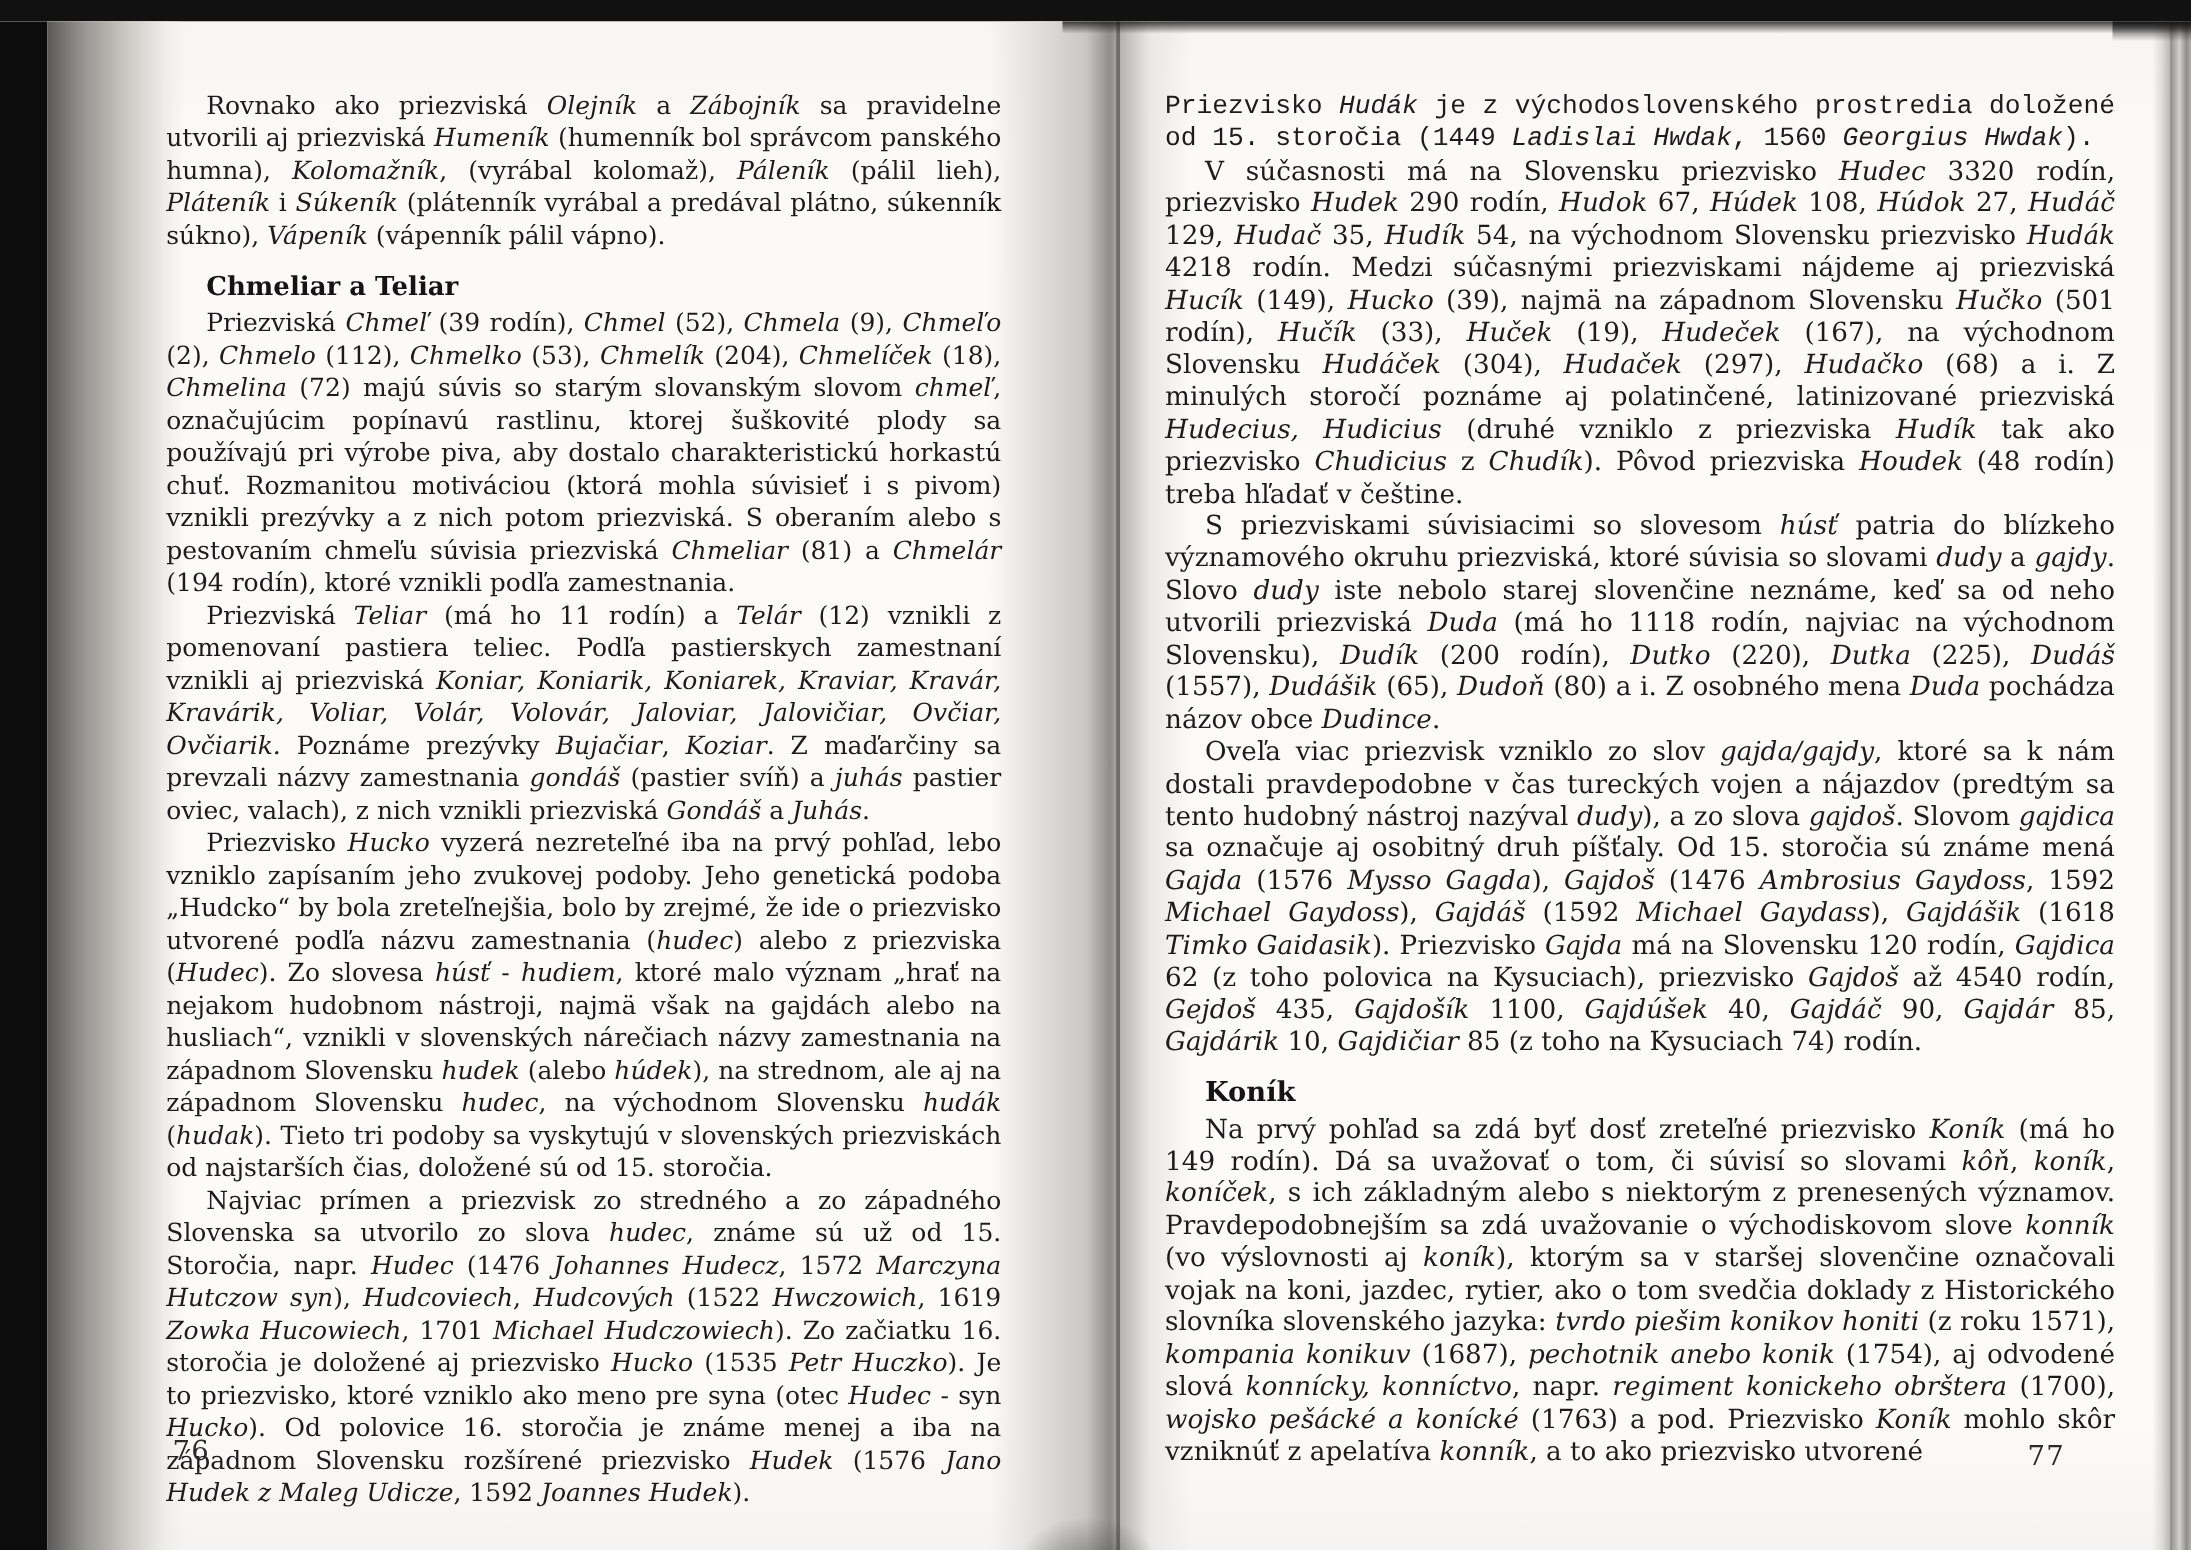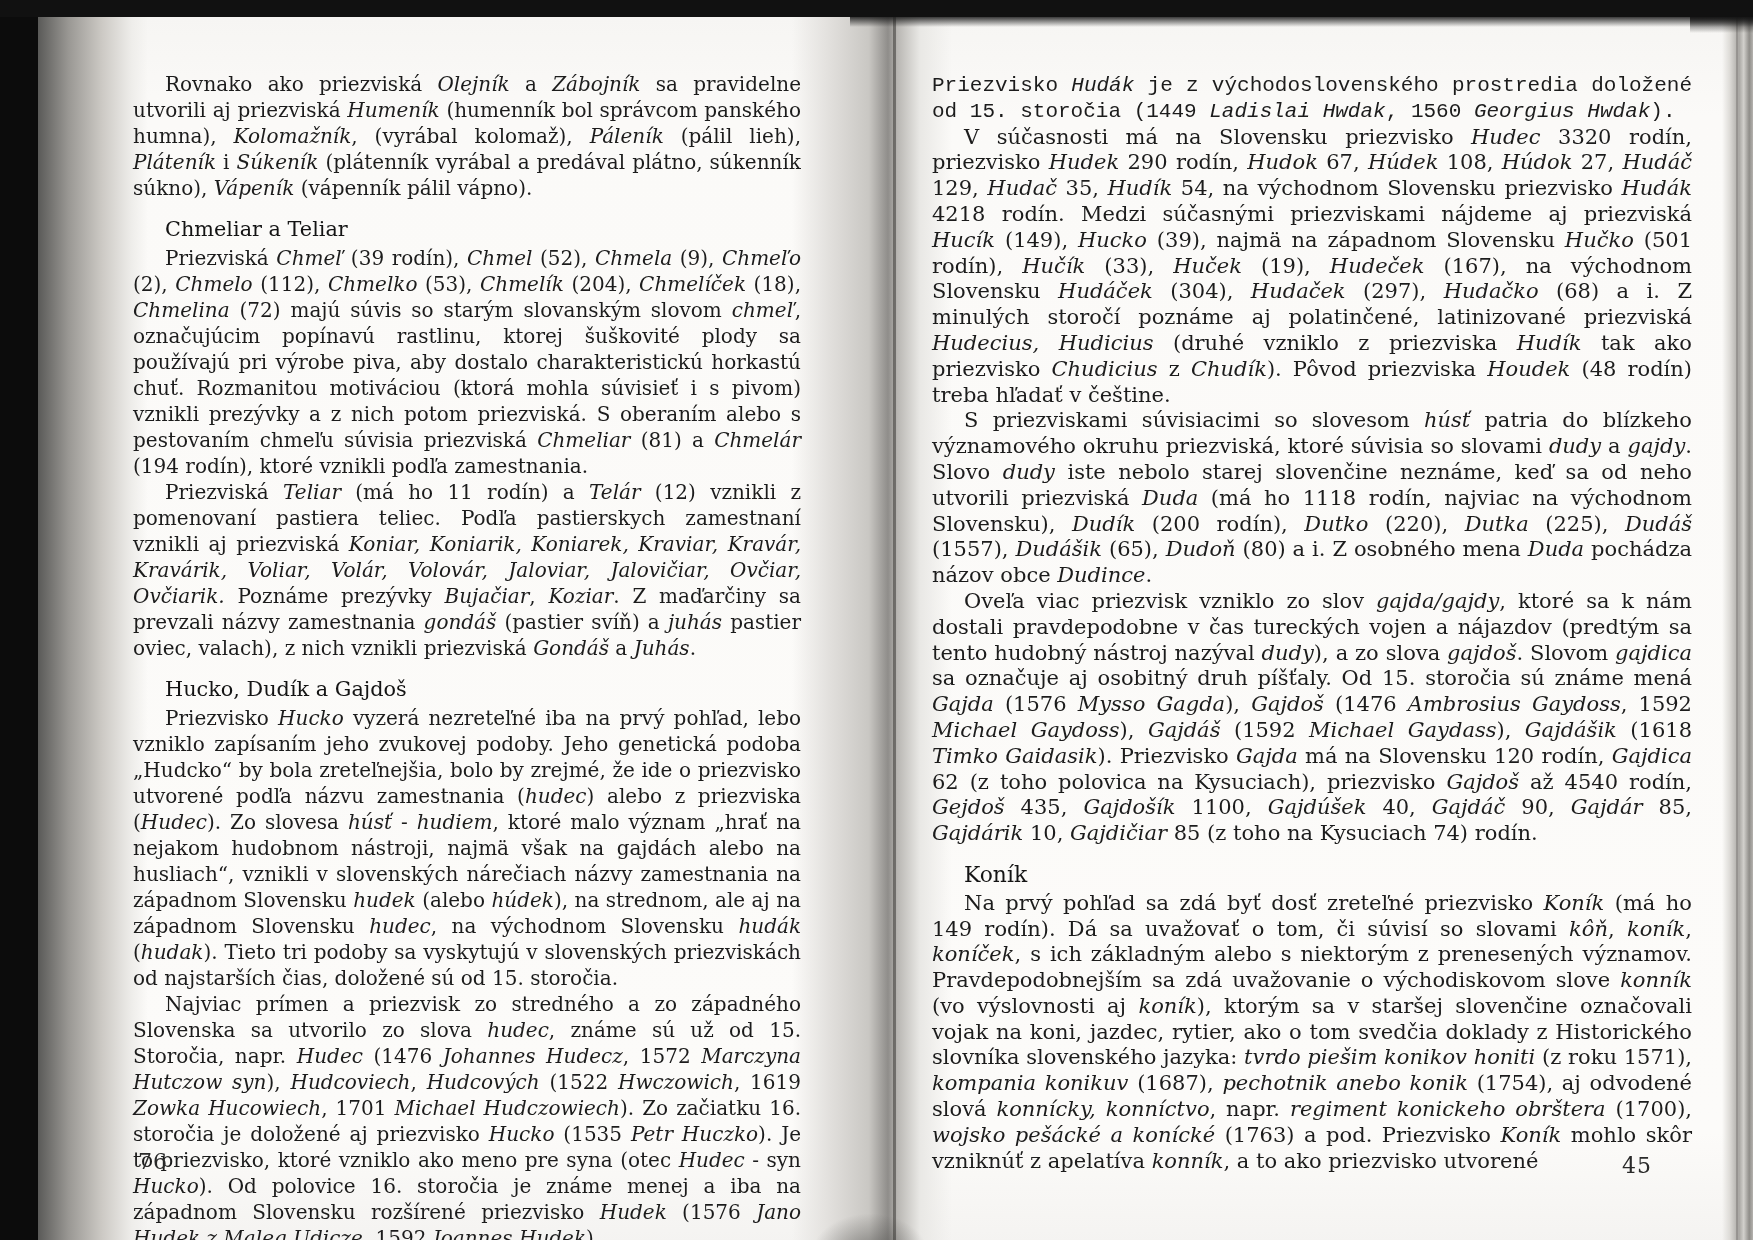--- a/index.html
+++ b/index.html
@@ -69,21 +69,21 @@
   .textcol-right {
     left: 932px; top: 56px; width: 760px;
     font-size: 21px; line-height: 25.8px;
   }
   .textcol p.para { margin: 0; text-indent: 32px; }
   .textcol p.para.no-indent { text-indent: 0; font-family: Liberation Mono, monospace; }
   .textcol h3.heading {
     margin: 15px 0 3px 0;
     padding-left: 32px;
     font-size: 1.04em;
-    font-weight: normal;
+    font-weight: bold;
     color: #141414;
     text-align: left;
   }
   .pagenum {
     position: absolute;
     font-size: 22px;
     color: #2a2a2a;
     letter-spacing: 1px;
     text-align: right;
   }
@@ -104,29 +104,28 @@
   <div class="edge-top-dark"></div>
   <div class="edge-top-dark-corner"></div>
   <div class="edge-bottom-smudge"></div>
   <div class="gutter-bottom-shadow"></div>
 
   <div class="textcol textcol-left">
       <p class="para">Rovnako ako priezviská <i>Olejník</i> a <i>Zábojník</i> sa pravidelne utvorili aj priezviská <i>Humeník</i> (humenník bol správcom panského humna), <i>Kolomažník</i>, (vyrábal kolomaž), <i>Páleník</i> (pálil lieh), <i>Pláteník</i> i <i>Súkeník</i> (plátenník vyrábal a predával plátno, súkenník súkno), <i>Vápeník</i> (vápenník pálil vápno).</p>
       <h3 class="heading">Chmeliar a Teliar</h3>
       <p class="para">Priezviská <i>Chmeľ</i> (39 rodín), <i>Chmel</i> (52), <i>Chmela</i> (9), <i>Chmeľo</i> (2), <i>Chmelo</i> (112), <i>Chmelko</i> (53), <i>Chmelík</i> (204), <i>Chmelíček</i> (18), <i>Chmelina</i> (72) majú súvis so starým slovanským slovom <i>chmeľ</i>, označujúcim popínavú rastlinu, ktorej šuškovité plody sa používajú pri výrobe piva, aby dostalo charakteristickú horkastú chuť. Rozmanitou motiváciou (ktorá mohla súvisieť i s pivom) vznikli prezývky a z nich potom priezviská. S oberaním alebo s pestovaním chmeľu súvisia priezviská <i>Chmeliar</i> (81) a <i>Chmelár</i> (194 rodín), ktoré vznikli podľa zamestnania.</p>
       <p class="para">Priezviská <i>Teliar</i> (má ho 11 rodín) a <i>Telár</i> (12) vznikli z pomenovaní pastiera teliec. Podľa pastierskych zamestnaní vznikli aj priezviská <i>Koniar, Koniarik, Koniarek, Kraviar, Kravár, Kravárik, Voliar, Volár, Volovár, Jaloviar, Jalovičiar, Ovčiar, Ovčiarik.</i> Poznáme prezývky <i>Bujačiar</i>, <i>Koziar</i>. Z maďarčiny sa prevzali názvy zamestnania <i>gondáš</i> (pastier svíň) a <i>juhás</i> pastier oviec, valach), z nich vznikli priezviská <i>Gondáš</i> a <i>Juhás</i>.</p>
-      <h3 class="heading">Hucko, Dudík a Gajdoš</h3>
       <p class="para">Priezvisko <i>Hucko</i> vyzerá nezreteľné iba na prvý pohľad, lebo vzniklo zapísaním jeho zvukovej podoby. Jeho genetická podoba „Hudcko“ by bola zreteľnejšia, bolo by zrejmé, že ide o priezvisko utvorené podľa názvu zamestnania (<i>hudec</i>) alebo z priezviska (<i>Hudec</i>). Zo slovesa <i>húsť</i> - <i>hudiem</i>, ktoré malo význam „hrať na nejakom hudobnom nástroji, najmä však na gajdách alebo na husliach“, vznikli v slovenských nárečiach názvy zamestnania na západnom Slovensku <i>hudek</i> (alebo <i>húdek</i>), na strednom, ale aj na západnom Slovensku <i>hudec</i>, na východnom Slovensku <i>hudák</i> (<i>hudak</i>). Tieto tri podoby sa vyskytujú v slovenských priezviskách od najstarších čias, doložené sú od 15. storočia.</p>
       <p class="para">Najviac prímen a priezvisk zo stredného a zo západného Slovenska sa utvorilo zo slova <i>hudec</i>, známe sú už od 15. Storočia, napr. <i>Hudec</i> (1476 <i>Johannes Hudecz</i>, 1572 <i>Marczyna Hutczow syn</i>), <i>Hudcoviech</i>, <i>Hudcových</i> (1522 <i>Hwczowich</i>, 1619 <i>Zowka Hucowiech</i>, 1701 <i>Michael Hudczowiech</i>). Zo začiatku 16. storočia je doložené aj priezvisko <i>Hucko</i> (1535 <i>Petr Huczko</i>). Je to priezvisko, ktoré vzniklo ako meno pre syna (otec <i>Hudec</i> - syn <i>Hucko</i>). Od polovice 16. storočia je známe menej a iba na západnom Slovensku rozšírené priezvisko <i>Hudek</i> (1576 <i>Jano Hudek z Maleg Udicze</i>, 1592 <i>Joannes Hudek</i>).</p>
     </div>
   <div class="pagenum pagenum-left">76</div>
 
   <div class="textcol textcol-right">
       <p class="para no-indent">Priezvisko <i>Hudák</i> je z východoslovenského prostredia doložené od 15. storočia (1449 <i>Ladislai Hwdak</i>, 1560 <i>Georgius Hwdak</i>).</p>
       <p class="para">V súčasnosti má na Slovensku priezvisko <i>Hudec</i> 3320 rodín, priezvisko <i>Hudek</i> 290 rodín, <i>Hudok</i> 67, <i>Húdek</i> 108, <i>Húdok</i> 27, <i>Hudáč</i> 129, <i>Hudač</i> 35, <i>Hudík</i> 54, na východnom Slovensku priezvisko <i>Hudák</i> 4218 rodín. Medzi súčasnými priezviskami nájdeme aj priezviská <i>Hucík</i> (149), <i>Hucko</i> (39), najmä na západnom Slovensku <i>Hučko</i> (501 rodín), <i>Hučík</i> (33), <i>Huček</i> (19), <i>Hudeček</i> (167), na východnom Slovensku <i>Hudáček</i> (304), <i>Hudaček</i> (297), <i>Hudačko</i> (68) a i. Z minulých storočí poznáme aj polatinčené, latinizované priezviská <i>Hudecius, Hudicius</i> (druhé vzniklo z priezviska <i>Hudík</i> tak ako priezvisko <i>Chudicius</i> z <i>Chudík</i>). Pôvod priezviska <i>Houdek</i> (48 rodín) treba hľadať v češtine.</p>
       <p class="para">S priezviskami súvisiacimi so slovesom <i>húsť</i> patria do blízkeho významového okruhu priezviská, ktoré súvisia so slovami <i>dudy</i> a <i>gajdy</i>. Slovo <i>dudy</i> iste nebolo starej slovenčine neznáme, keď sa od neho utvorili priezviská <i>Duda</i> (má ho 1118 rodín, najviac na východnom Slovensku), <i>Dudík</i> (200 rodín), <i>Dutko</i> (220), <i>Dutka</i> (225), <i>Dudáš</i> (1557), <i>Dudášik</i> (65), <i>Dudoň</i> (80) a i. Z osobného mena <i>Duda</i> pochádza názov obce <i>Dudince</i>.</p>
       <p class="para">Oveľa viac priezvisk vzniklo zo slov <i>gajda/gajdy</i>, ktoré sa k nám dostali pravdepodobne v čas tureckých vojen a nájazdov (predtým sa tento hudobný nástroj nazýval <i>dudy</i>), a zo slova <i>gajdoš</i>. Slovom <i>gajdica</i> sa označuje aj osobitný druh píšťaly. Od 15. storočia sú známe mená <i>Gajda</i> (1576 <i>Mysso Gagda</i>), <i>Gajdoš</i> (1476 <i>Ambrosius Gaydoss</i>, 1592 <i>Michael Gaydoss</i>), <i>Gajdáš</i> (1592 <i>Michael Gaydass</i>), <i>Gajdášik</i> (1618 <i>Timko Gaidasik</i>). Priezvisko <i>Gajda</i> má na Slovensku 120 rodín, <i>Gajdica</i> 62 (z toho polovica na Kysuciach), priezvisko <i>Gajdoš</i> až 4540 rodín, <i>Gejdoš</i> 435, <i>Gajdošík</i> 1100, <i>Gajdúšek</i> 40, <i>Gajdáč</i> 90, <i>Gajdár</i> 85, <i>Gajdárik</i> 10, <i>Gajdičiar</i> 85 (z toho na Kysuciach 74) rodín.</p>
       <h3 class="heading">Koník</h3>
       <p class="para">Na prvý pohľad sa zdá byť dosť zreteľné priezvisko <i>Koník</i> (má ho 149 rodín). Dá sa uvažovať o tom, či súvisí so slovami <i>kôň</i>, <i>koník</i>, <i>koníček</i>, s ich základným alebo s niektorým z prenesených významov. Pravdepodobnejším sa zdá uvažovanie o východiskovom slove <i>konník</i> (vo výslovnosti aj <i>koník</i>), ktorým sa v staršej slovenčine označovali vojak na koni, jazdec, rytier, ako o tom svedčia doklady z Historického slovníka slovenského jazyka: <i>tvrdo piešim konikov honiti</i> (z roku 1571), <i>kompania konikuv</i> (1687), <i>pechotnik anebo konik</i> (1754), aj odvodené slová <i>konnícky, konníctvo</i>, napr. <i>regiment konickeho obrštera</i> (1700), <i>wojsko pešácké a konícké</i> (1763) a pod. Priezvisko <i>Koník</i> mohlo skôr vzniknúť z apelatíva <i>konník</i>, a to ako priezvisko utvorené</p>
     </div>
-  <div class="pagenum pagenum-right">45</div>
+  <div class="pagenum pagenum-right">77</div>
 
 </div>
 
 </body></html>

